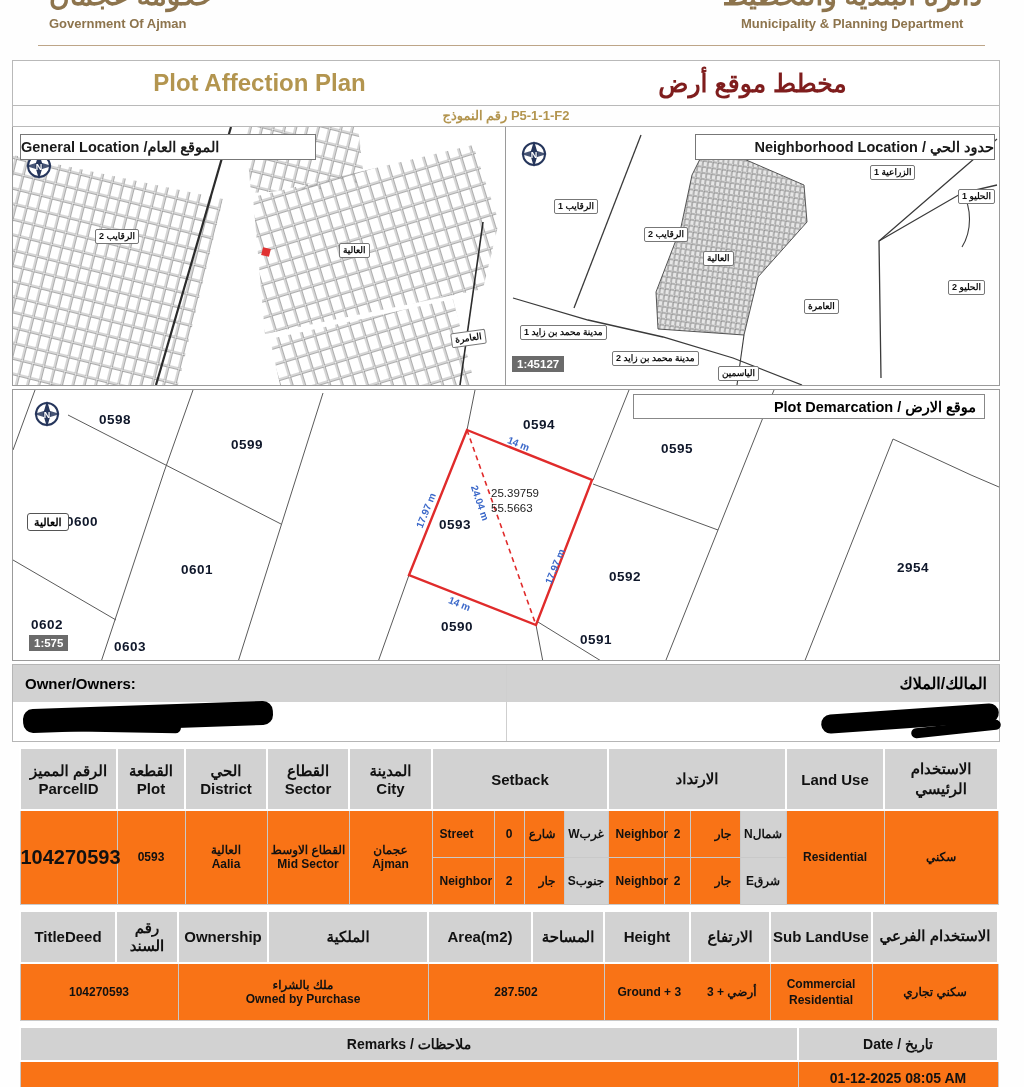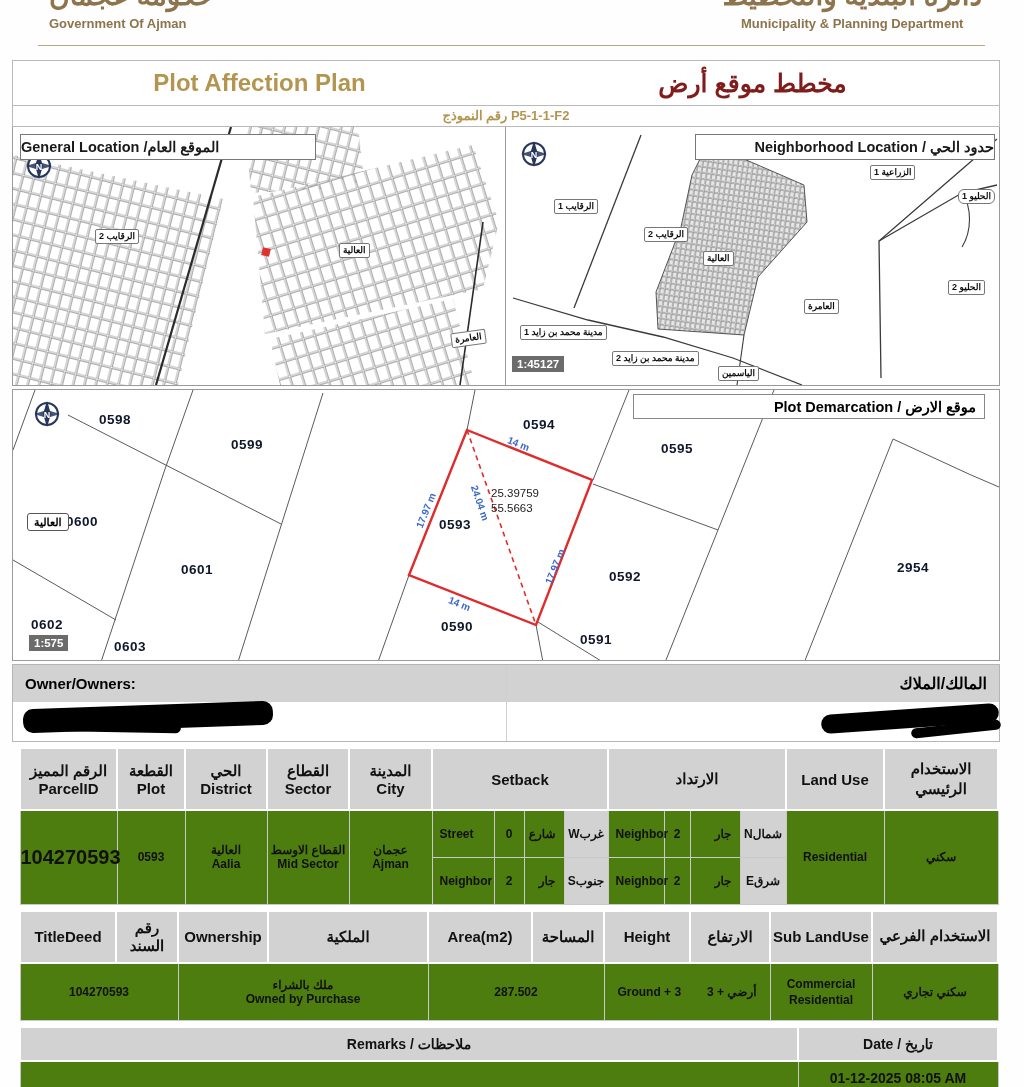--- a/index.html
+++ b/index.html
@@ -48,21 +48,21 @@
   .owner-bar { position:relative; height:37px; background:#d2d2d2; display:flex; justify-content:space-between; align-items:center; padding:0 12px; }
   .owner-bar .en { font-weight:bold; font-size:15px; }
   .owner-bar .ar { font-weight:bold; font-size:16px; }
   .owner-row { position:relative; height:39px; background:#fff; }
   .vdiv { position:absolute; left:50%; top:0; bottom:0; width:1px; background:#cfcfcf; }
   .redact { position:absolute; background:#000; border-radius:10px; }
 
   
   table { border-collapse:collapse; table-layout:fixed; width:978px; margin:5px 0 0 7px; }
   th { background:#d2d2d2; border:2px solid #fff; font-weight:bold; color:#111; text-align:center; vertical-align:middle; }
-  td { border:1px solid #c9c9c9; background:#4d7c0f; font-weight:bold; font-size:12px; color:#111; text-align:center; vertical-align:middle; }
+  td { border:1px solid #c9c9c9; background:#f97316; font-weight:bold; font-size:12px; color:#111; text-align:center; vertical-align:middle; }
   .h-ar { font-size:15px; }
   .h-en { font-size:15px; }
   .t1 th { height:62px; }
   .t1 td { height:47px; }
   .v-parcel { font-size:20px; }
   td.cell-l { text-align:left; padding-left:7px; }
   td.cell-r { text-align:right; padding-right:8px; }
   td.dir-cell { background:#d2d2d2; direction:rtl; }
   .t2 th { height:52px; font-size:15px; }
   .t2 td { height:58px; }
@@ -151,21 +151,21 @@
         <div class="map-title tr">Neighborhood Location / حدود الحي</div>
         <svg class="compass" style="left:12px; top:10px;" width="32" height="32" viewBox="0 0 32 32">
           <circle cx="16" cy="17" r="11" fill="#ffffff" stroke="#26365c" stroke-width="2"></circle>
           <polygon points="16,4 20,17 16,30 12,17" fill="#26365c"></polygon>
           <polygon points="3,17 16,13 29,17 16,21" fill="#26365c" opacity="0.85"></polygon>
           <text x="16" y="20.5" text-anchor="middle" font-size="9" font-weight="bold" fill="#ffffff">N</text>
         </svg>
         <div class="map-badge" style="left:48px; top:72px;">الرقايب 1</div>
         <div class="map-badge" style="left:138px; top:100px;">الرقايب 2</div>
         <div class="map-badge" style="left:364px; top:38px;">الزراعية 1</div>
-        <div class="map-badge" style="left:452px; top:62px;border-radius:6px;">الحليو 1</div>
+        <div class="map-badge" style="left:452px; top:62px;">الحليو 1</div>
         <div class="map-badge" style="left:442px; top:153px;">الحليو 2</div>
         <div class="map-badge" style="left:298px; top:172px;">العامرة</div>
         <div class="map-badge" style="left:197px; top:124px;">العالية</div>
         <div class="map-badge" style="left:14px; top:198px;">مدينة محمد بن زايد 1</div>
         <div class="map-badge" style="left:106px; top:224px;">مدينة محمد بن زايد 2</div>
         <div class="map-badge" style="left:212px; top:239px;">الياسمين</div>
         <div class="scale-badge" style="left:6px; top:229px;">1:45127</div>
       </div>
     </div>
 

